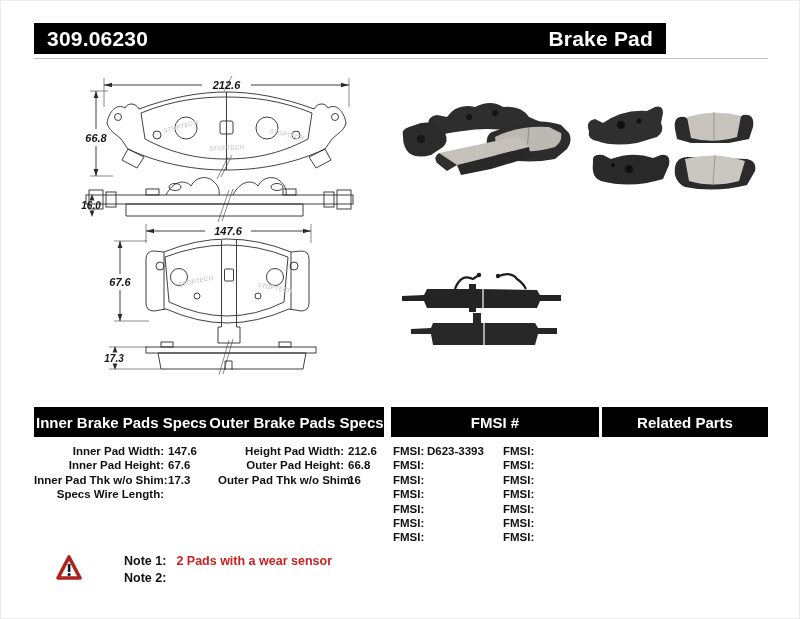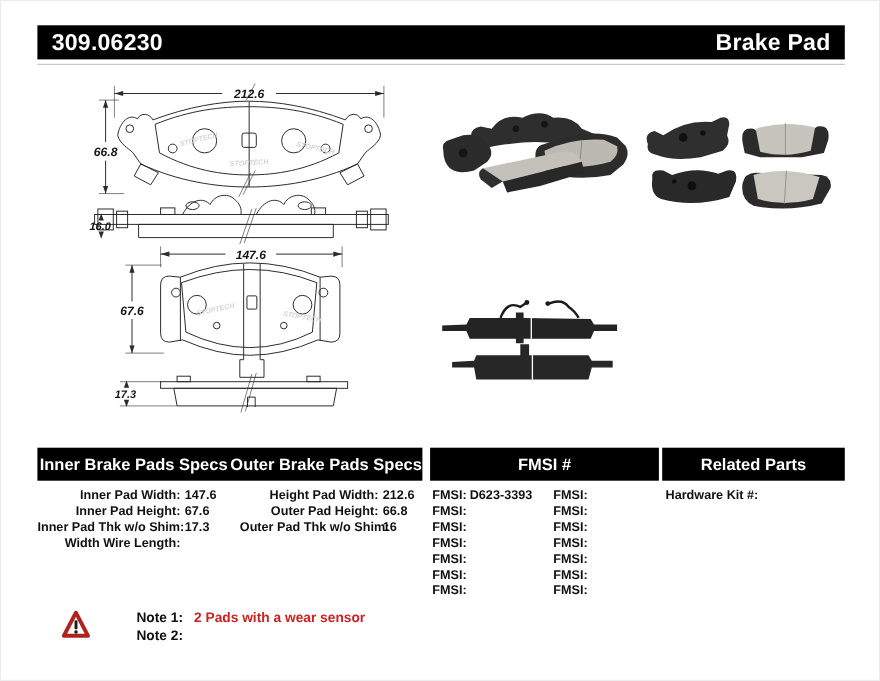--- a/index.html
+++ b/index.html
@@ -1,19 +1,19 @@
 <!DOCTYPE html>
 <html><head>
 <meta charset="utf-8">
 <style>
   html,body{margin:0;padding:0;background:#fff;}
   .page{position:relative;width:800px;height:619px;background:#fff;overflow:hidden;
         font-family:"Liberation Sans",sans-serif;box-sizing:border-box;border:1px solid #ececec;}
   
-  .topbar{position:absolute;left:33px;top:22px;width:734px;height:31px;background:#000;color:#fff;
+  .topbar{position:absolute;left:33px;top:22px;width:632px;height:31px;background:#000;color:#fff;
           display:flex;align-items:center;justify-content:space-between;padding:0 13px;
           box-sizing:border-box;font-weight:bold;font-size:21px;letter-spacing:.2px;}
   .topbar-rule{position:absolute;left:33px;top:57px;width:734px;height:1px;background:#c3c3c3;}
   
   .hdrbox{position:absolute;top:406px;height:30px;background:#000;color:#fff;display:flex;
           align-items:center;justify-content:center;font-weight:bold;font-size:15px;}
   .hdrbox .half{flex:1;text-align:center;}
   
   .rows{position:absolute;font-size:11.5px;font-weight:bold;color:#111;}
   .specrow{display:grid;grid-template-columns:130px 46px 126px 1fr;column-gap:4px;height:14.4px;line-height:14.4px;}
@@ -224,21 +224,21 @@
       <span class="lab">Outer Pad Height:</span>
       <span class="vall">66.8</span>
     </div>
     <div class="specrow">
       <span class="lab">Inner Pad Thk w/o Shim:</span>
       <span class="vall">17.3</span>
       <span class="lab">Outer Pad Thk w/o Shim:</span>
       <span class="vall">16</span>
     </div>
     <div class="specrow">
-      <span class="lab">Width Wire Length:</span>
+      <span class="lab">Specs Wire Length:</span>
       <span class="vall"></span>
       <span class="lab"></span>
       <span class="vall"></span>
     </div>
   </div>
 
   <div class="rows" style="left:392px;top:443px;width:206px;">
     <div class="fmsirow">
       <span class="vall">FMSI:</span>
       <span class="vall">D623-3393</span>
@@ -276,25 +276,20 @@
       <span class="vall"></span>
     </div>
     <div class="fmsirow">
       <span class="vall">FMSI:</span>
       <span class="vall"></span>
       <span class="vall">FMSI:</span>
       <span class="vall"></span>
     </div>
   </div>
 
-  <div class="rows" style="left:604px;top:443px;width:160px;">
-    <div class="relrow">
-      <span>Hardware Kit #:</span><span class="vall"></span>
-    </div>
-  </div>
 
   <svg class="abs" style="left:55px;top:553px;" width="26" height="27" viewBox="0 0 26 27">
     <path d="M 13 3 L 24 24 L 2 24 Z" fill="#ffffff" stroke="#af231f" stroke-width="3.6" stroke-linejoin="round"></path>
     <rect x="11.8" y="10" width="2.6" height="8" fill="#1a1a1a"></rect>
     <circle cx="13.1" cy="20.6" r="1.6" fill="#1a1a1a"></circle>
   </svg>
 
   <div class="notes">
     <div class="noteline">
       <span>Note 1:</span><span class="note-red" id="note1-red" style="color: rgb(203, 33, 32);">2 Pads with a wear sensor</span>

